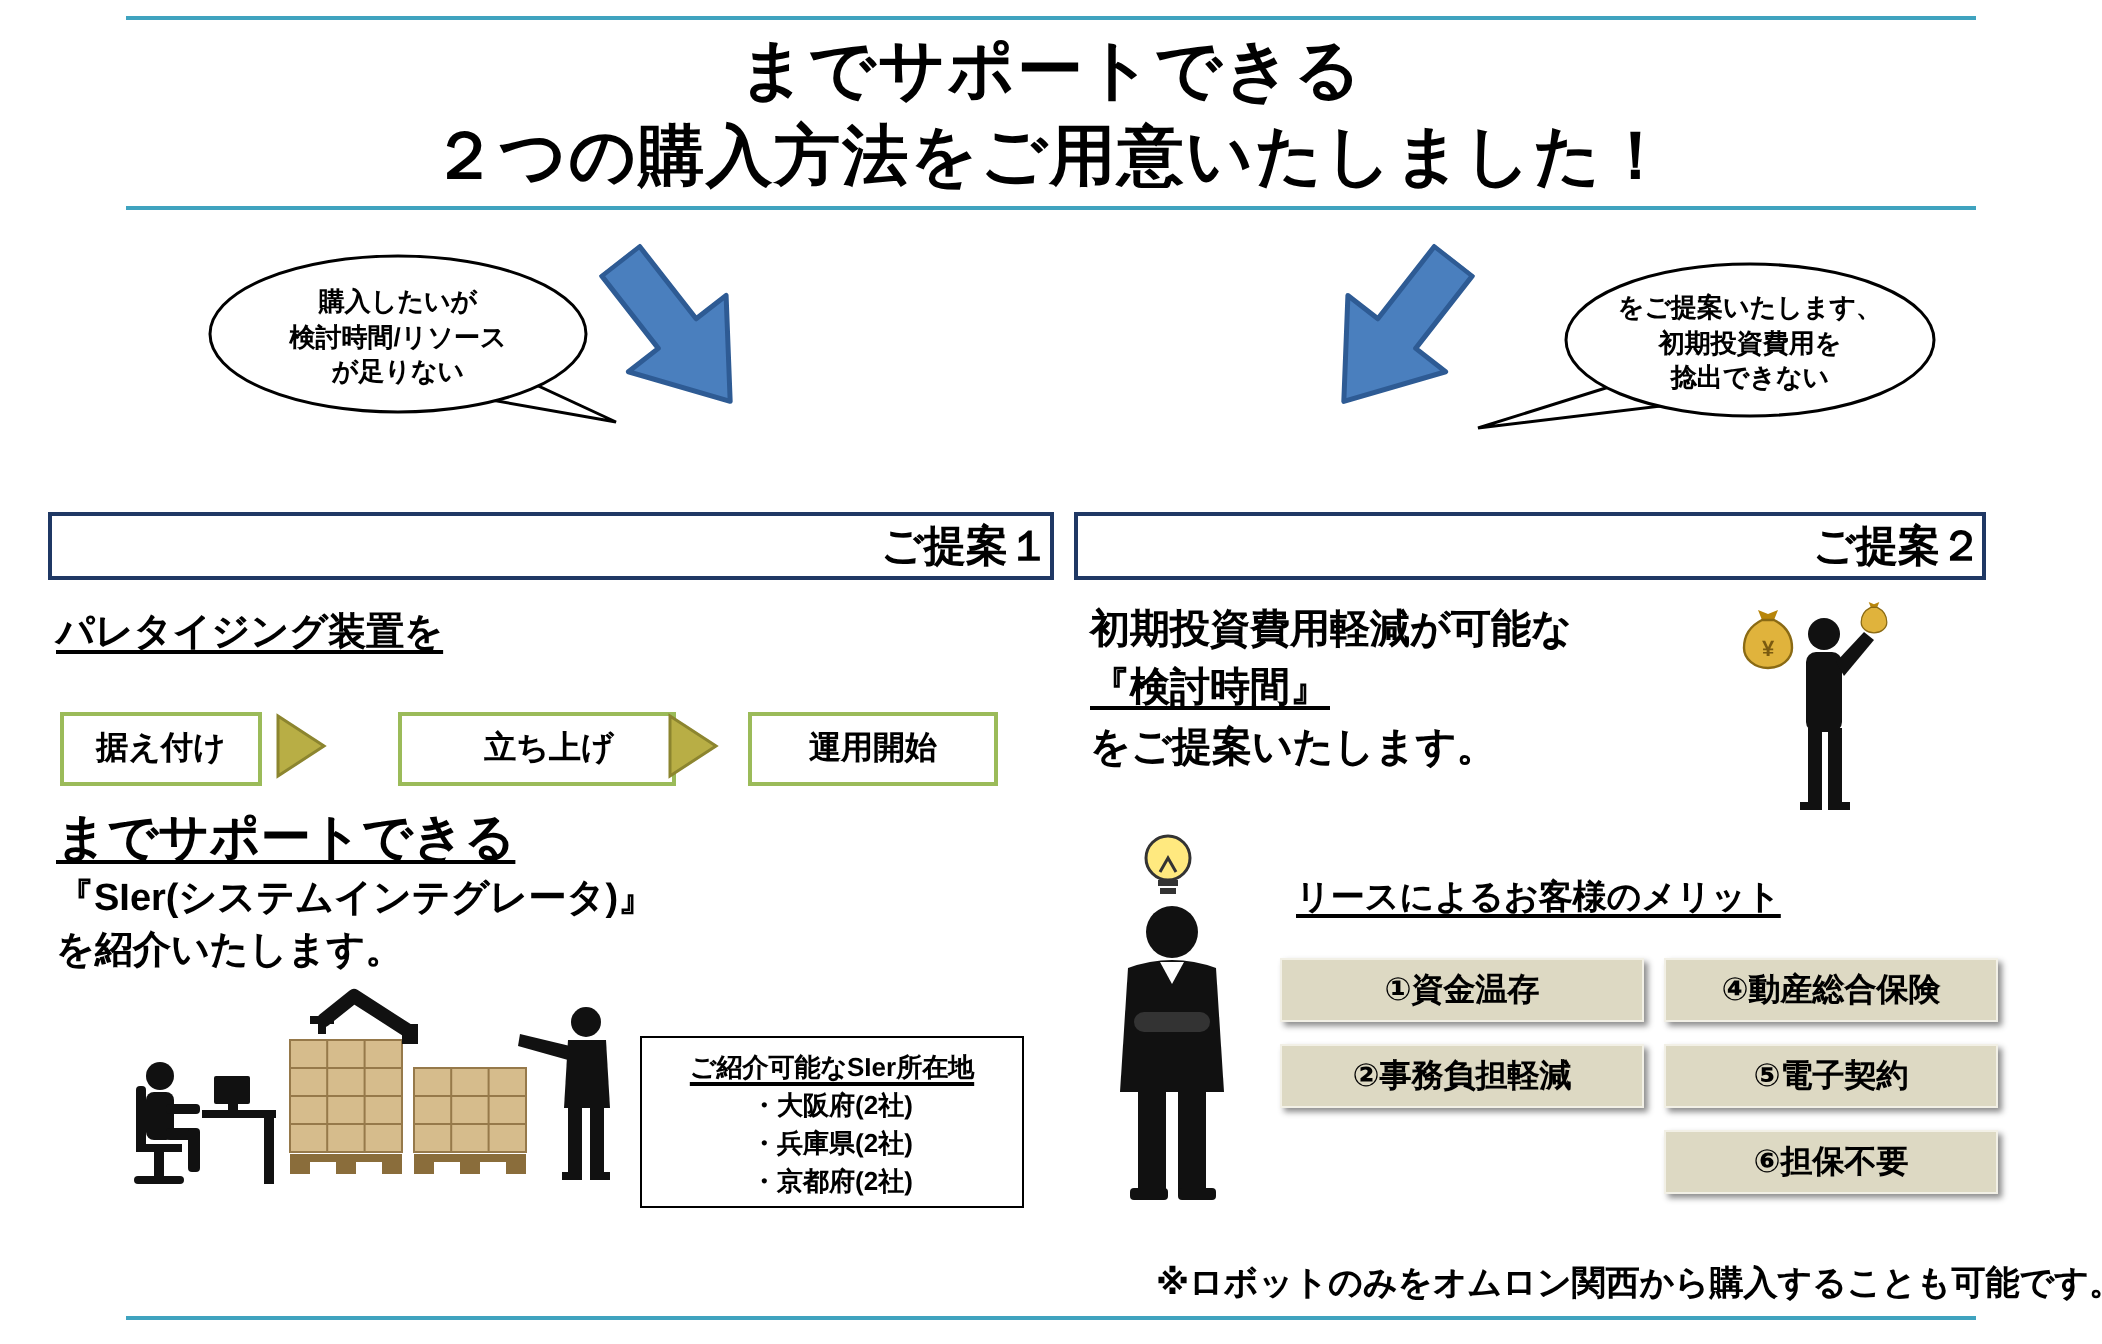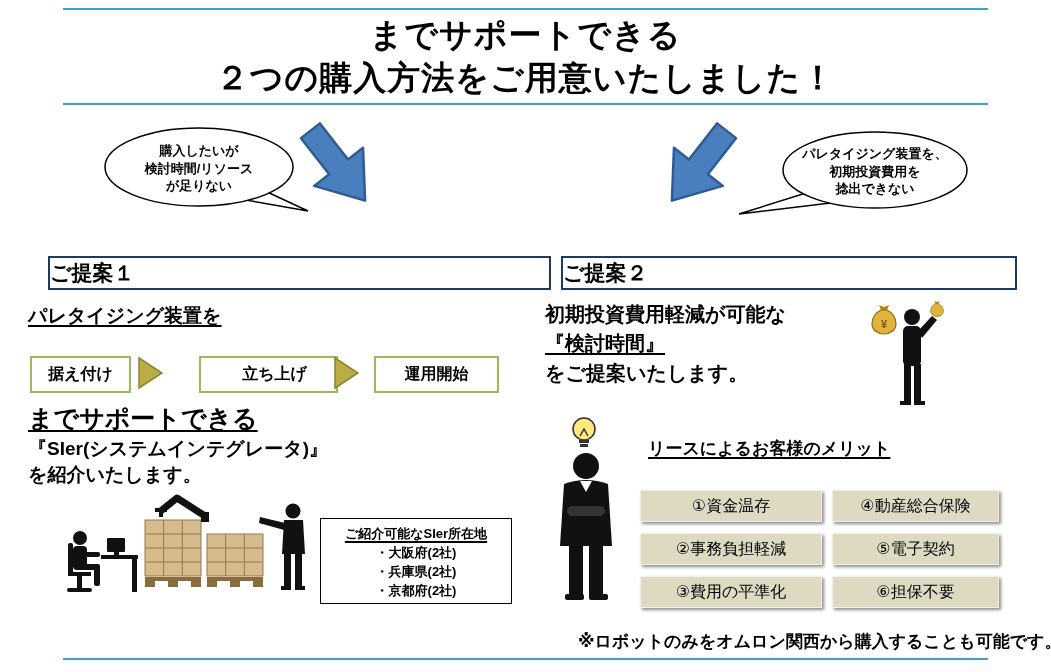--- a/index.html
+++ b/index.html
@@ -9,30 +9,30 @@
   }
   .abs{position:absolute;}
   .rule{position:absolute;left:63px;width:925px;height:2px;background:#3FA3BF;}
   .title{position:absolute;top:14px;left:0;width:100%;text-align:center;
          font-weight:800;font-size:33px;line-height:1.30;letter-spacing:1px;}
   .bubble{position:absolute;}
   .bubble svg{position:absolute;left:0;top:0;}
   .bubble-text{position:absolute;left:0;width:100%;text-align:center;
                font-size:13px;font-weight:700;line-height:1.35;}
   .prop-header{position:absolute;height:30px;border:2.5px solid #1F3864;background:#fff;
-               display:flex;align-items:center;justify-content:flex-start;
-               font-size:21px;font-weight:800;margin-left:24px;}
+               display:flex;align-items:center;justify-content:flex-end;
+               font-size:21px;font-weight:800;}
   .u{text-decoration:underline;text-decoration-thickness:2px;text-underline-offset:3px;}
   .txt{position:absolute;font-weight:700;white-space:nowrap;}
   .step{position:absolute;top:356px;height:33px;border:2.5px solid #9BBB59;background:#fff;
         display:flex;align-items:center;justify-content:center;font-size:16px;font-weight:600;}
   .chev{position:absolute;top:356px;}
   .merit{position:absolute;height:30px;background:#DDD9C3;border:1px solid #F2F0E6;
          box-shadow:2px 2px 3px rgba(0,0,0,.45);display:flex;align-items:center;
-         justify-content:center;font-size:16px;font-weight:400;white-space:nowrap;margin-top:11px;}
+         justify-content:center;font-size:16px;font-weight:700;white-space:nowrap;}
   .loc-box{position:absolute;left:320px;top:518px;width:192px;height:86px;border:1.5px solid #000;
            background:#fff;text-align:center;font-size:13px;font-weight:700;
            padding-top:6px;box-sizing:border-box;line-height:1.45;}
   .roi{position:absolute;left:957px;top:314px;width:82px;height:37px;border:1.6px solid #000;
        border-radius:50%;background:#fff;display:flex;align-items:center;justify-content:center;
        font-size:16px;font-weight:800;}
 </style>
 </head>
 <body>
 
@@ -66,21 +66,21 @@
   <svg class="abs" style="left:664px;top:120px;transform:rotate(38deg);" width="70" height="92" viewBox="0 0 70 92">
     <polygon points="23,1 47,1 47,47 66,47 35,90 4,47 23,47" fill="#4A7FBE" stroke="#2E5B94" stroke-width="2.5" stroke-linejoin="round"></polygon>
   </svg>
 
   <div class="bubble" style="left:737px;top:130px;width:232px;height:88px;">
     <svg width="232" height="88" viewBox="0 0 232 88">
       <polygon points="85,58 2,84 102,72" fill="#fff" stroke="#000" stroke-width="1.5"></polygon>
       <ellipse cx="138" cy="40" rx="92" ry="38" fill="#fff" stroke="#000" stroke-width="1.5"></ellipse>
     </svg>
     <div class="bubble-text" style="top:15px;left:46px;width:184px;">
-      <div>パレタイジング装置を、</div>
+      <div>をご提案いたします、</div>
       <div>初期投資費用を</div>
       <div>捻出できない</div>
     </div>
   </div>
 
   <div class="prop-header" style="left:24px;top:256px;width:499px;">
     <span>ご提案１</span>
   </div>
   <div class="prop-header" style="left:537px;top:256px;width:452px;">
     <span>ご提案２</span>
@@ -203,20 +203,19 @@
       <rect x="33" y="180" width="19" height="6" rx="2"></rect>
     </g>
   </svg>
 
   <div class="txt u" style="left:648px;top:437px;font-size:17px;">リースによるお客様のメリット</div>
 
   <div class="merit" style="left:640px;top:479px;width:180px;">①資金温存</div>
   <div class="merit" style="left:832px;top:479px;width:165px;">④動産総合保険</div>
   <div class="merit" style="left:640px;top:522px;width:180px;">②事務負担軽減</div>
   <div class="merit" style="left:832px;top:522px;width:165px;">⑤電子契約</div>
-  <div class="merit" style="left:640px;top:565px;width:180px;">③費用の平準化</div>
   <div class="merit" style="left:832px;top:565px;width:165px;">⑥担保不要</div>
 
   <div class="txt" style="left:578px;top:630px;font-size:17px;">※ロボットのみをオムロン関西から購入することも可能です。</div>
 
   <div class="rule" style="top:658px;"></div>
 
 </div>
 
 </body></html>

